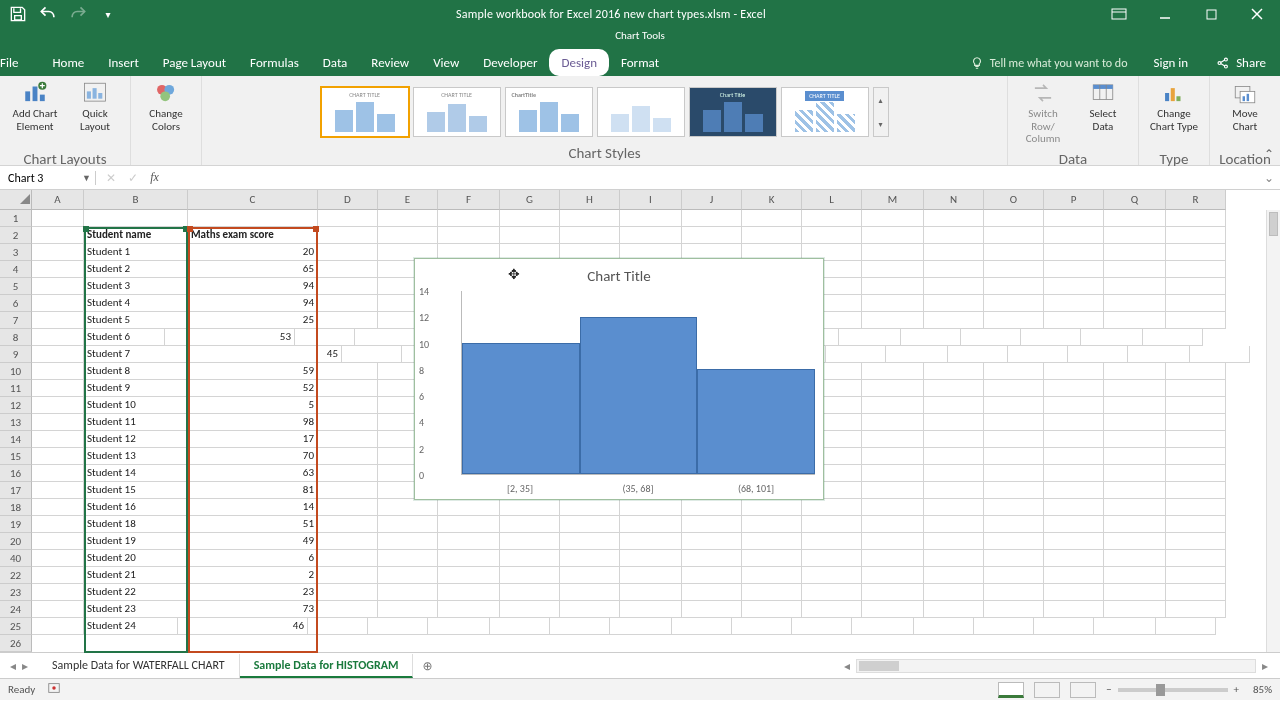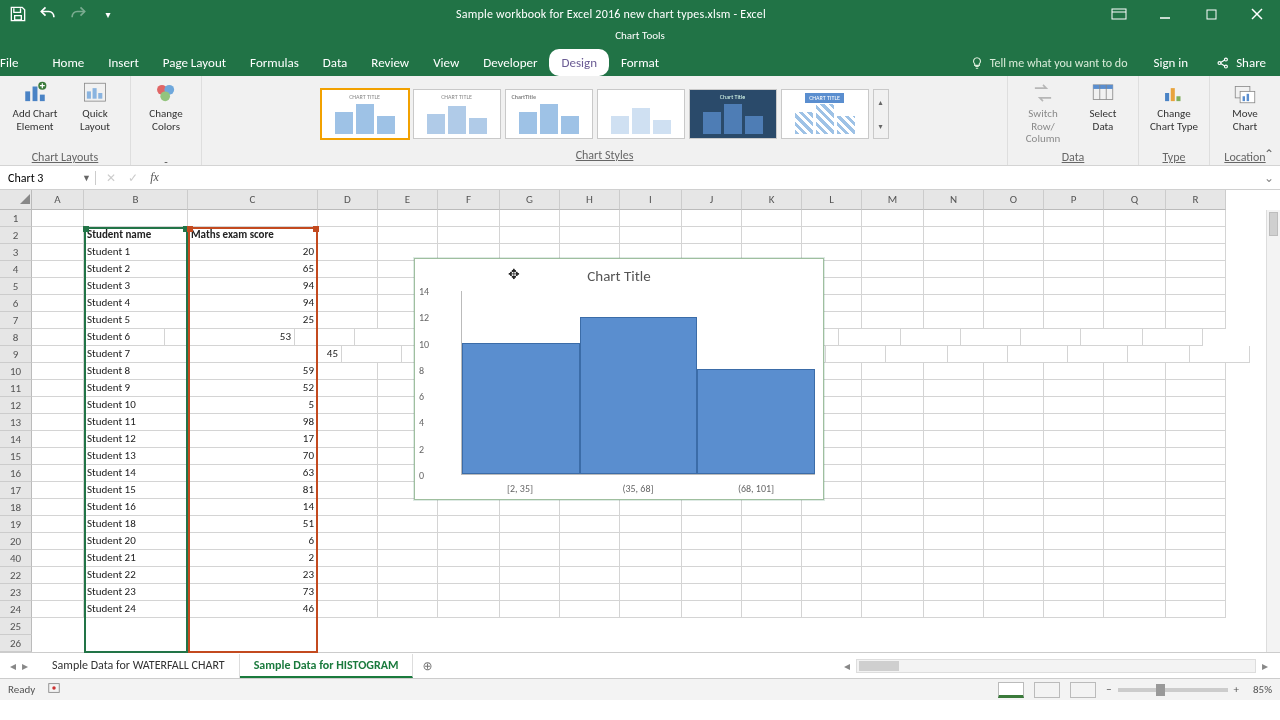--- a/index.html
+++ b/index.html
@@ -29,21 +29,21 @@
 .tabs .tab.active{background:#fff;color:var(--purple);font-weight:500;border-radius:10px;}
 .tabs .tab.design{background:#fff;color:var(--purple);}
 .tabs .spacer{flex:1;}
 .tabs .tell{display:flex;align-items:center;gap:6px;color:#d9ecd9;font-size:12px;padding:0 12px 6px 0;}
 .tabs .signin{padding:6px 14px 6px;color:#fff;}
 .tabs .share{display:flex;align-items:center;gap:6px;padding:6px 14px;color:#fff;}
 
 .ribbon{height:90px;background:var(--ribbon-bg);border-bottom:1px solid #d4d4d4;display:flex;position:relative;}
 .ribbon .group{display:flex;flex-direction:column;align-items:center;border-right:1px solid #dedede;padding:4px 8px 0 8px;height:100%;}
 .ribbon .group .body{flex:1;display:flex;align-items:center;gap:6px;}
-.ribbon .group .glabel{font-size:12px;color:#666;text-align:center;padding-bottom:3px;text-decoration:underline;}
+.ribbon .group .glabel{font-size:15px;color:#666;text-align:center;padding-bottom:3px;}
 .ribbon .bigbtn{display:flex;flex-direction:column;align-items:center;justify-content:flex-start;width:54px;height:70px;font-size:11px;color:#333;gap:2px;cursor:pointer;line-height:1.15;}
 .ribbon .bigbtn svg{width:26px;height:26px;}
 .style-thumb{width:88px;height:50px;border:1px solid #c9c9c9;background:#fff;display:flex;align-items:flex-end;justify-content:center;gap:3px;padding:4px;position:relative;}
 .style-thumb.sel{outline:2px solid #f2a100;outline-offset:-1px;}
 .style-thumb .bar{width:18px;background:#9ec2e6;}
 .style-thumb .hdr{position:absolute;top:3px;font-size:6px;color:#888;}
 .style-thumb.dark{background:#2a4a6a;}
 .style-thumb.dark .bar{background:#4e7db5;}
 .style-thumb.hatch .bar{background:repeating-linear-gradient(45deg,#9ec2e6 0 3px,#fff 3px 6px);}
 .ribbon .collapse{position:absolute;right:6px;bottom:4px;font-size:12px;color:#666;}
@@ -762,20 +762,40 @@
         <div class="cell" style="width: 60px;"></div>
         <div class="cell" style="width: 62px;"></div>
         <div class="cell" style="width: 60px;"></div>
         <div class="cell" style="width: 60px;"></div>
         <div class="cell" style="width: 60px;"></div>
         <div class="cell" style="width: 62px;"></div>
         <div class="cell" style="width: 60px;"></div>
       </div>
       <div class="row">
         <div class="cell" style="width: 52px;"></div>
+        <div class="cell" style="width: 104px;">Student 19</div>
+        <div class="cell r" style="width: 130px;">49</div>
+        <div class="cell" style="width: 60px;"></div>
+        <div class="cell" style="width: 60px;"></div>
+        <div class="cell" style="width: 62px;"></div>
+        <div class="cell" style="width: 60px;"></div>
+        <div class="cell" style="width: 60px;"></div>
+        <div class="cell" style="width: 62px;"></div>
+        <div class="cell" style="width: 60px;"></div>
+        <div class="cell" style="width: 60px;"></div>
+        <div class="cell" style="width: 60px;"></div>
+        <div class="cell" style="width: 62px;"></div>
+        <div class="cell" style="width: 60px;"></div>
+        <div class="cell" style="width: 60px;"></div>
+        <div class="cell" style="width: 60px;"></div>
+        <div class="cell" style="width: 62px;"></div>
+        <div class="cell" style="width: 60px;"></div>
+      </div>
+      <div class="row">
+        <div class="cell" style="width: 52px;"></div>
         <div class="cell" style="width: 104px;">Student 20</div>
         <div class="cell r" style="width: 130px;">6</div>
         <div class="cell" style="width: 60px;"></div>
         <div class="cell" style="width: 60px;"></div>
         <div class="cell" style="width: 62px;"></div>
         <div class="cell" style="width: 60px;"></div>
         <div class="cell" style="width: 60px;"></div>
         <div class="cell" style="width: 62px;"></div>
         <div class="cell" style="width: 60px;"></div>
         <div class="cell" style="width: 60px;"></div>
@@ -842,21 +862,21 @@
         <div class="cell" style="width: 60px;"></div>
         <div class="cell" style="width: 62px;"></div>
         <div class="cell" style="width: 60px;"></div>
         <div class="cell" style="width: 60px;"></div>
         <div class="cell" style="width: 60px;"></div>
         <div class="cell" style="width: 62px;"></div>
         <div class="cell" style="width: 60px;"></div>
       </div>
       <div class="row">
         <div class="cell" style="width: 52px;"></div>
-        <div class="cell" style="width: 104px;">Student 24</div>
+        <div class="cell" style="width: 94px;">Student 24</div>
         <div class="cell r" style="width: 130px;">46</div>
         <div class="cell" style="width: 60px;"></div>
         <div class="cell" style="width: 60px;"></div>
         <div class="cell" style="width: 62px;"></div>
         <div class="cell" style="width: 60px;"></div>
         <div class="cell" style="width: 60px;"></div>
         <div class="cell" style="width: 62px;"></div>
         <div class="cell" style="width: 60px;"></div>
         <div class="cell" style="width: 60px;"></div>
         <div class="cell" style="width: 60px;"></div>

